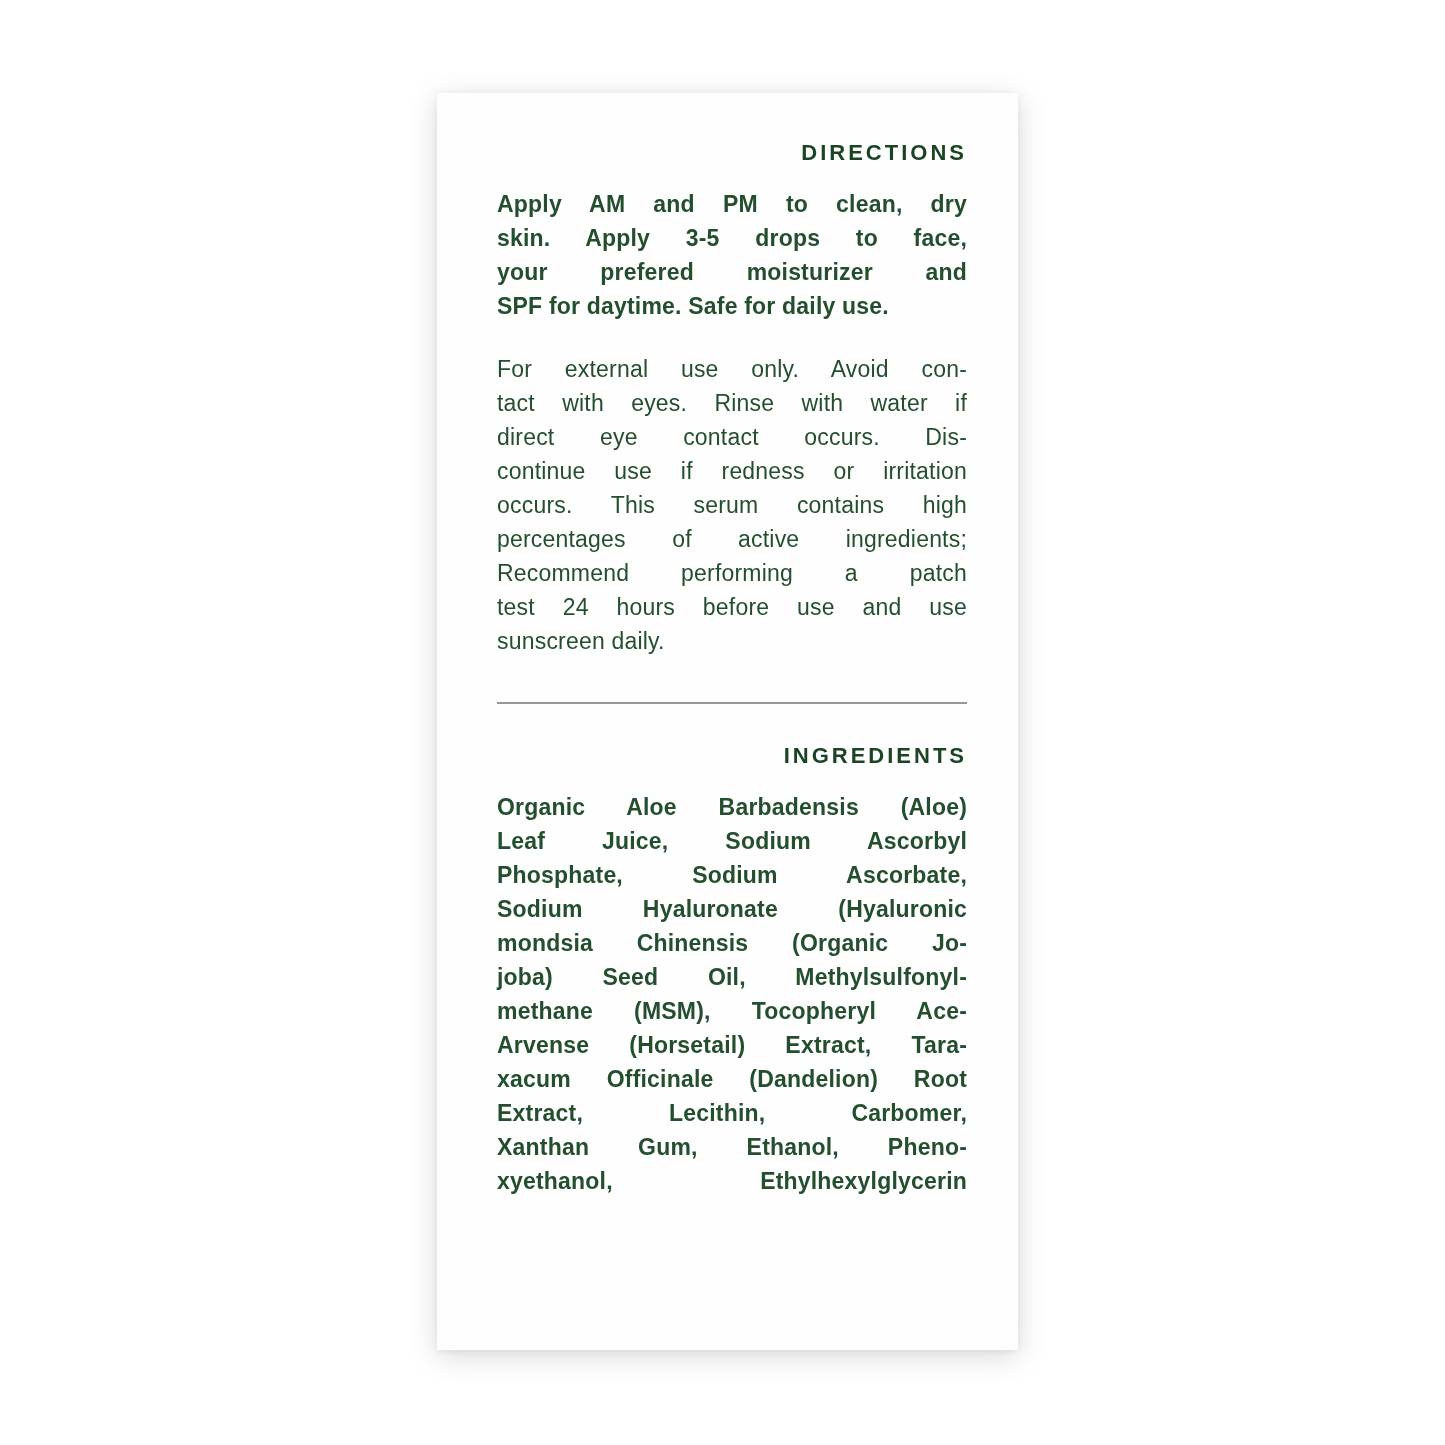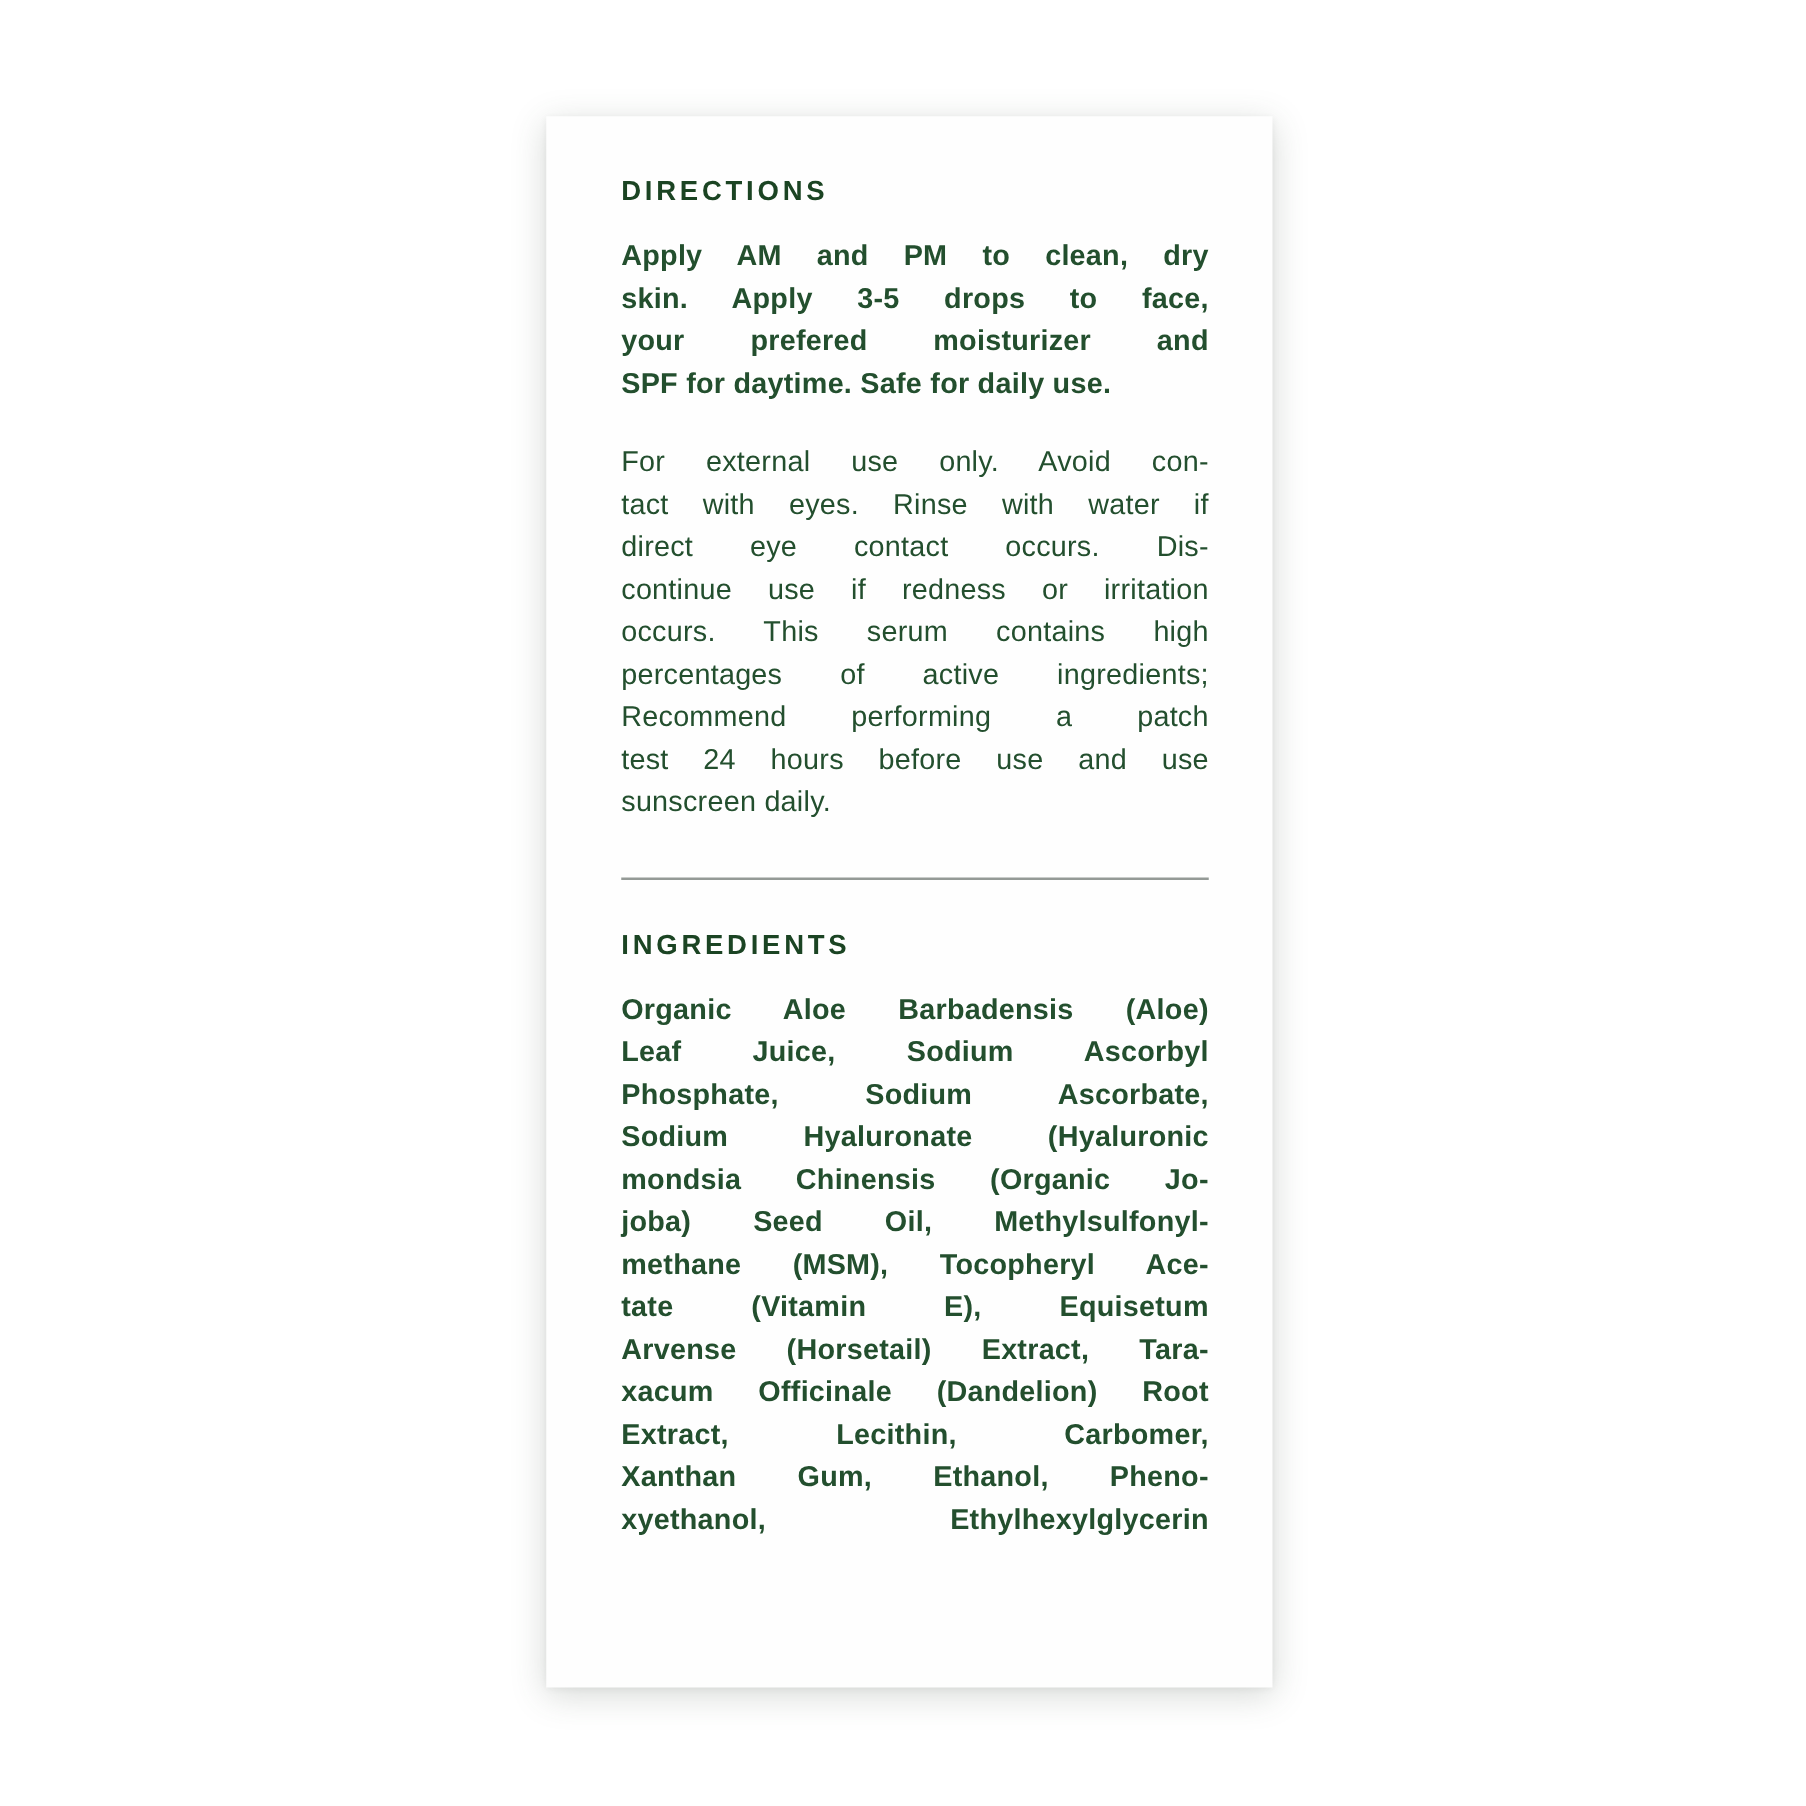--- a/index.html
+++ b/index.html
@@ -32,20 +32,21 @@
     top:0;
     width:470px;
   }
   h2.section-heading{
     margin-top:47px;
     font-size:22px;
     line-height:26px;
     font-weight:700;
     letter-spacing:3px;
     color:var(--heading-green);
+    text-align:right;
   }
   h2.section-heading + .para{margin-top:21px;font-weight:bold;}
   .para{
     font-size:23px;
     line-height:34px;
     color:var(--text-green);
     font-weight:400;
     letter-spacing:0.2px;
   }
   .para .line{
@@ -99,21 +100,20 @@
     <h2 class="section-heading heading-ingredients">INGREDIENTS</h2>
 
     <div class="para">
         <div class="line">Organic Aloe Barbadensis (Aloe)</div>
         <div class="line">Leaf Juice, Sodium Ascorbyl</div>
         <div class="line">Phosphate, Sodium Ascorbate,</div>
         <div class="line">Sodium Hyaluronate (Hyaluronic</div>
         <div class="line">mondsia Chinensis (Organic Jo-</div>
         <div class="line">joba) Seed Oil, Methylsulfonyl-</div>
         <div class="line">methane (MSM), Tocopheryl Ace-</div>
-        <div class="line">tate (Vitamin E), Equisetum</div>
         <div class="line">Arvense (Horsetail) Extract, Tara-</div>
         <div class="line">xacum Officinale (Dandelion) Root</div>
         <div class="line">Extract, Lecithin, Carbomer,</div>
         <div class="line">Xanthan Gum, Ethanol, Pheno-</div>
         <div class="line">xyethanol, Ethylhexylglycerin</div>
       </div>
 
   </div>
 </div>
 

